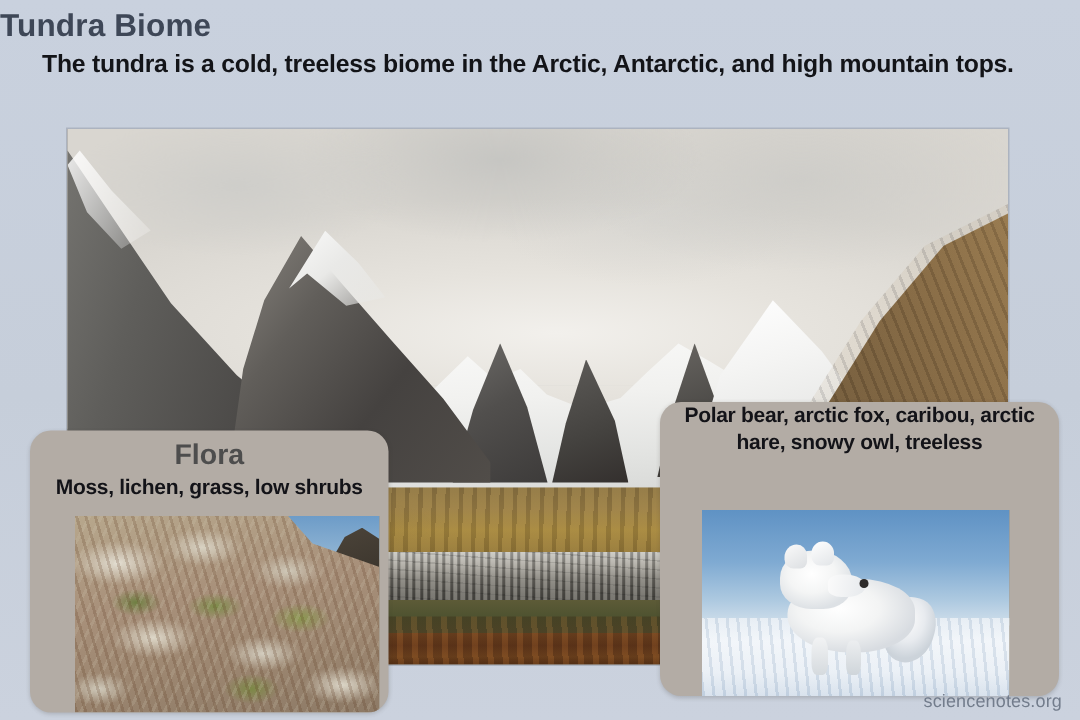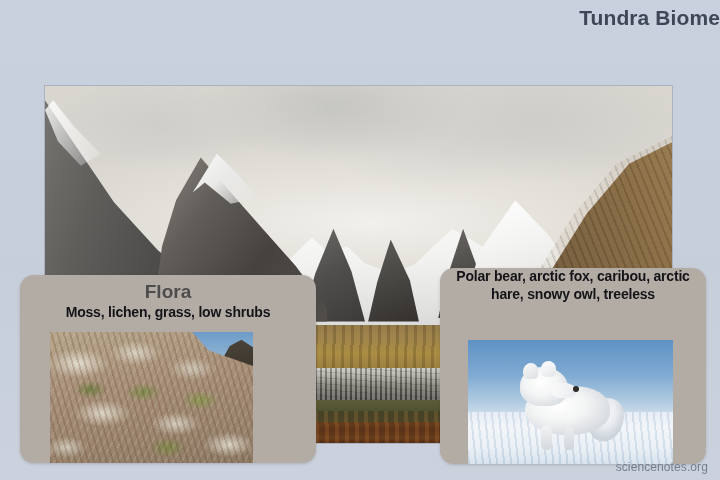--- a/index.html
+++ b/index.html
@@ -20,21 +20,21 @@
     inset: 0;
     background: linear-gradient(180deg, #c9d1de 0%, #c6ceda 55%, #cbd2de 100%);
   }
 
   
   .header {
     position: absolute;
     top: 0;
     left: 0;
     width: 720px;
-    text-align: right;
+    text-align: left;
   }
   .title {
     margin: 6px 0 0 0;
     font-size: 21px;
     font-weight: bold;
     color: #3e4757;
     letter-spacing: 0.1px;
     line-height: 1.15;
   }
   .subtitle {
@@ -263,22 +263,22 @@
   
   .card {
     position: absolute;
     background: #b3aca5;
     border-radius: 14px;
     box-shadow: 0 1px 3px rgba(60,55,50,0.22);
     overflow: hidden;
   }
   .card-flora {
     left: 20px;
-    top: 275px;
-    width: 296px;
+    top: 287px;
+    width: 239px;
     height: 188px;
   }
   .card-fauna {
     left: 440px;
     top: 268px;
     width: 266px;
     height: 196px;
   }
   .card-title {
     text-align: center;
@@ -481,20 +481,21 @@
     opacity: 0.92;
   }
 </style>
 </head>
 <body>
 
 <div id="infographic">
 
   <div class="header">
     <div class="title">Tundra Biome</div>
+    <div class="subtitle">The tundra is a cold, treeless biome in the Arctic, Antarctic, and high mountain tops.</div>
   </div>
 
   <div class="hero">
     <div class="hero-sky"></div>
     <div class="hero-clouds"></div>
     <div class="glacier"></div>
     <div class="peak-a"></div>
     <div class="peak-b"></div>
     <div class="peak-c"></div>
     <div class="peak-white"></div>

